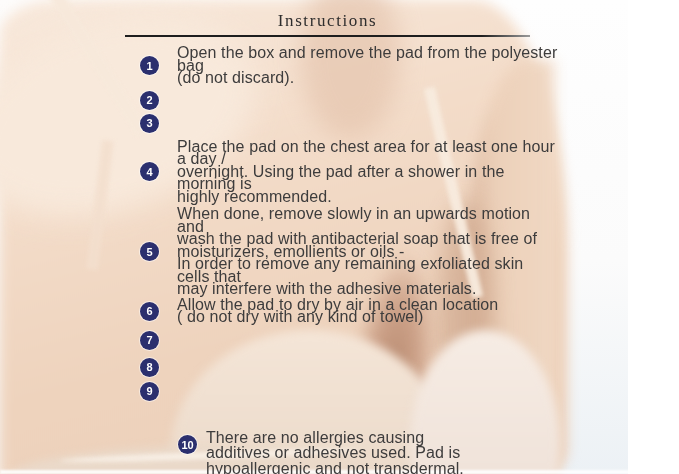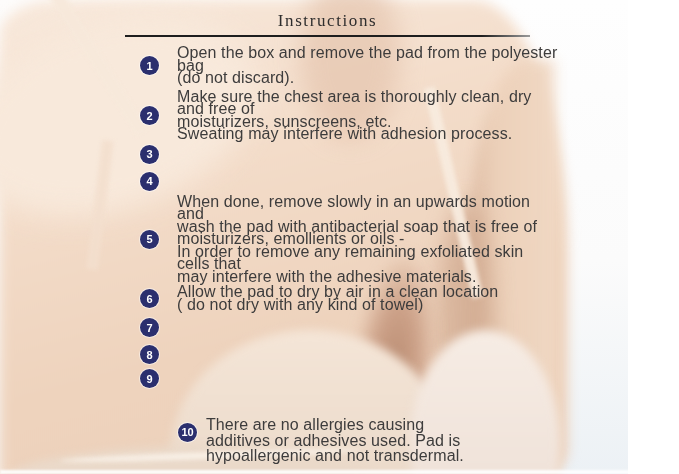--- a/index.html
+++ b/index.html
@@ -143,29 +143,29 @@
     <div class="divider"></div>
 
     <div class="list">
       <div class="item">
         <span class="badge">1</span>
         <span class="text">Open the box and remove the pad from the polyester bag
 (do not discard).</span>
       </div>
       <div class="item">
         <span class="badge">2</span>
-        <span class="text">Make sure the chest area is thoroughly clean, dry and free of
-moisturizers, sunscreens, etc.
-Sweating may interfere with adhesion process.</span>
       </div>
       <div class="item">
         <span class="badge">3</span>
       </div>
       <div class="item">
         <span class="badge">4</span>
+        <span class="text">Place the pad on the chest area for at least one hour a day /
+overnight. Using the pad after a shower in the morning is
+highly recommended.</span>
       </div>
       <div class="item">
         <span class="badge">5</span>
         <span class="text">When done, remove slowly in an upwards motion and
 wash the pad with antibacterial soap that is free of
 moisturizers, emollients or oils -
 In order to remove any remaining exfoliated skin cells that
 may interfere with the adhesive materials.</span>
       </div>
       <div class="item">

